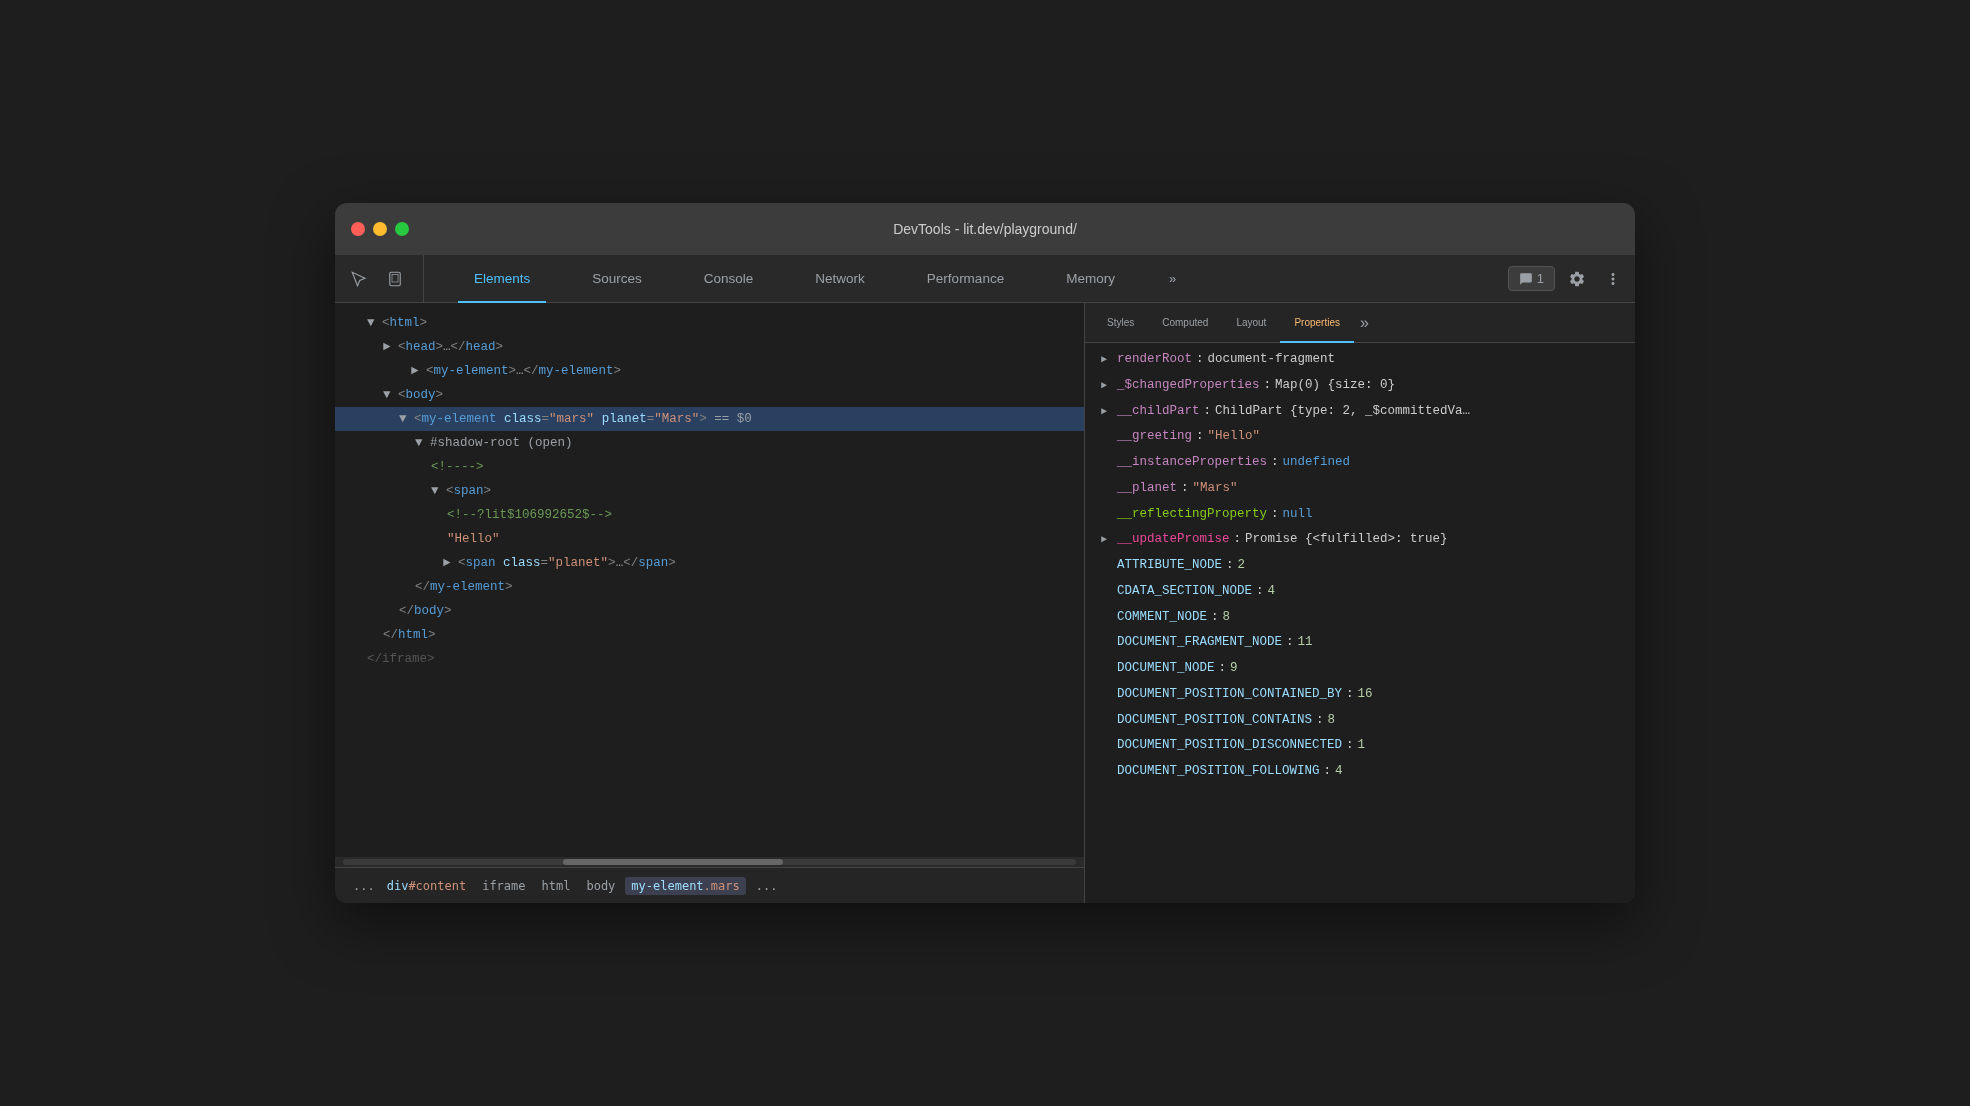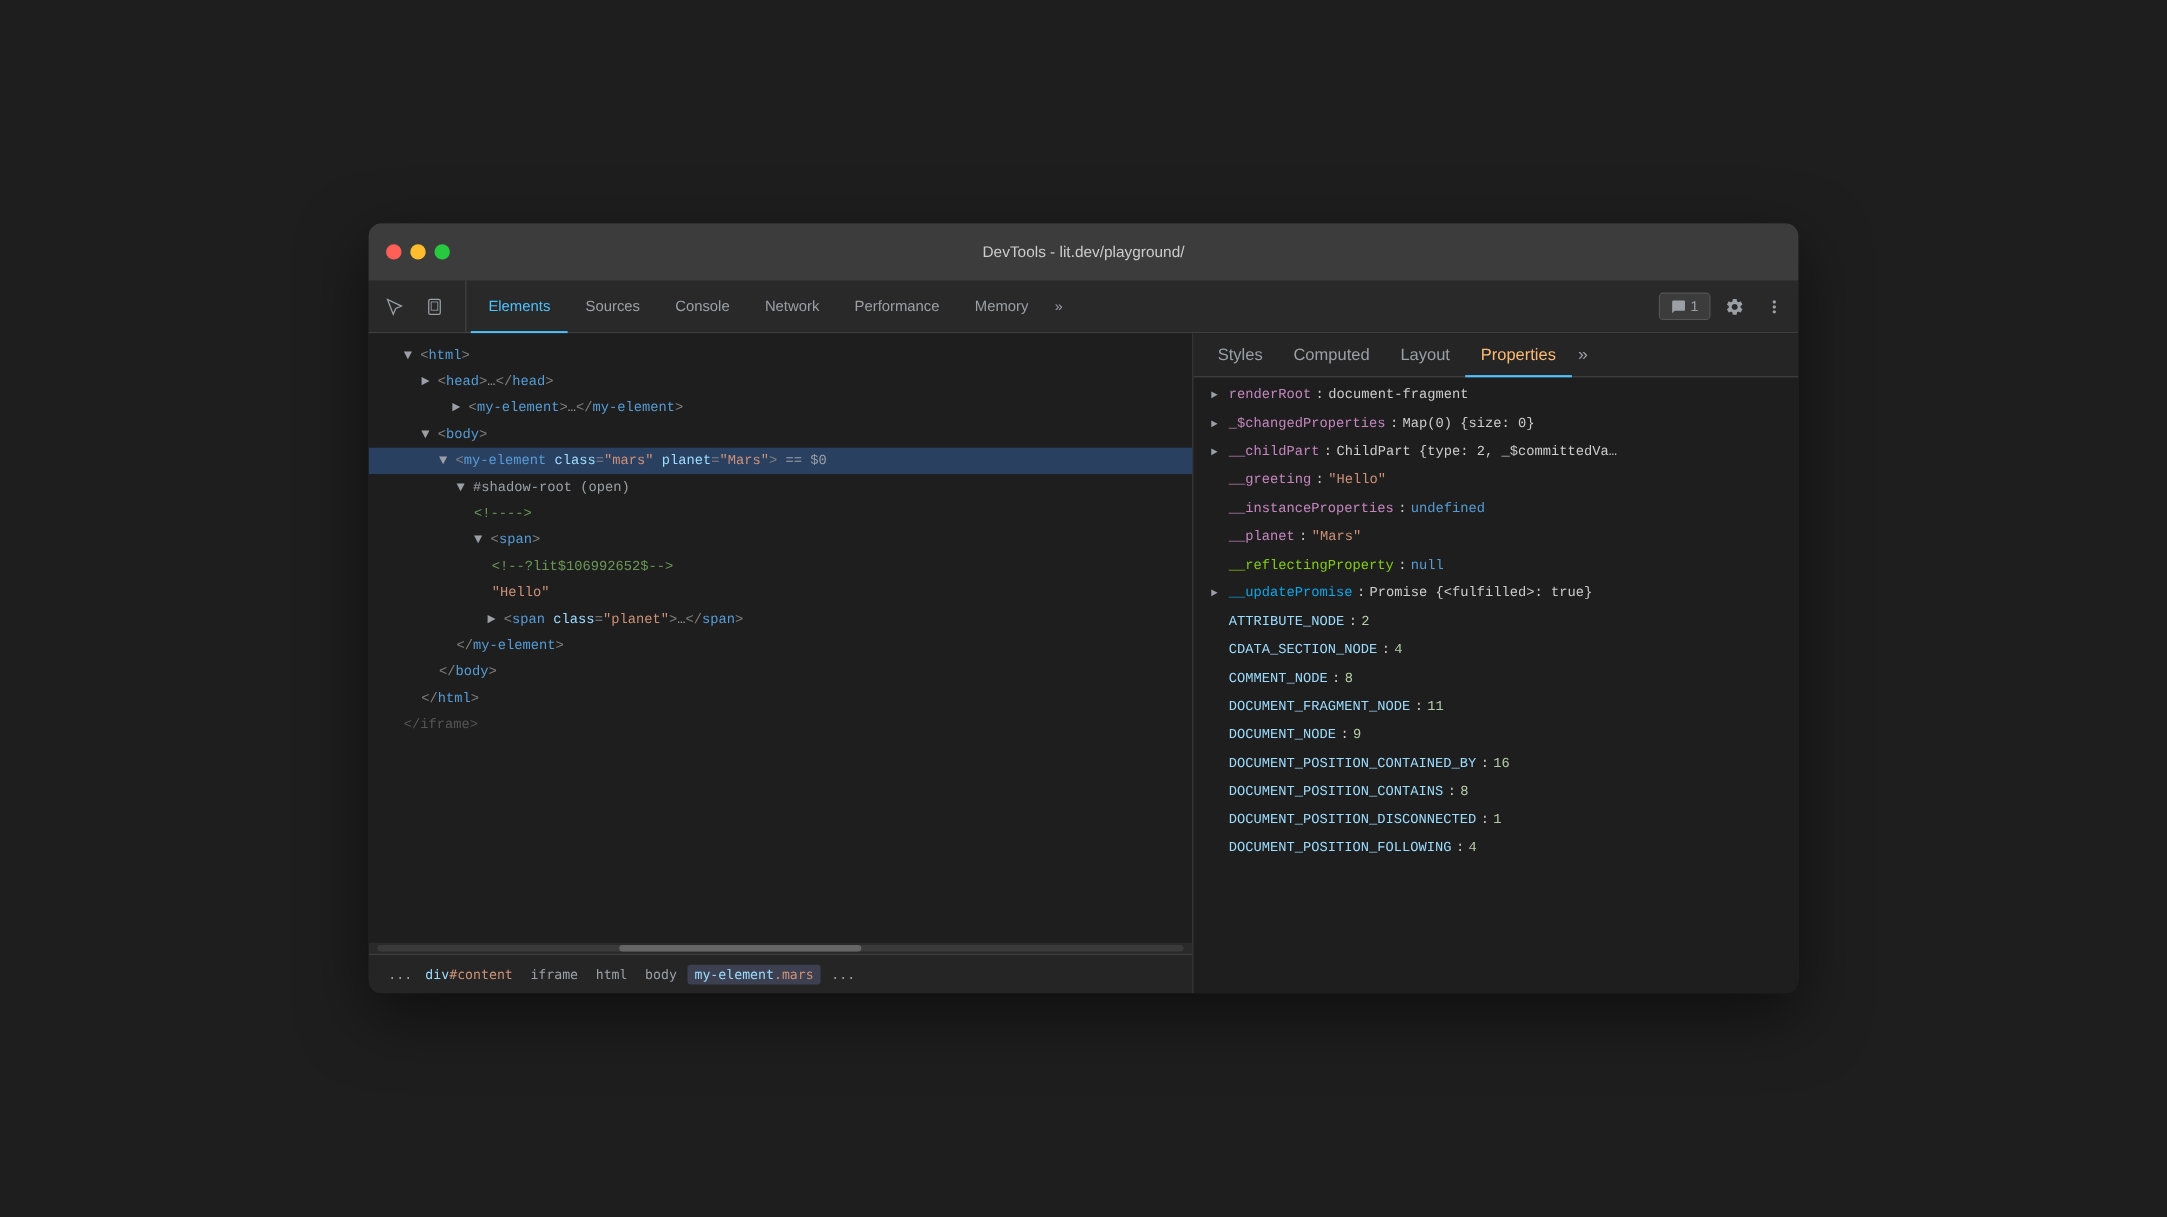--- a/index.html
+++ b/index.html
@@ -48,20 +48,21 @@
       font-weight: 500;
     }
     
     .tabbar {
       background: #292929;
       border-bottom: 1px solid #444;
       display: flex;
       align-items: stretch;
       height: 48px;
       padding: 0 8px;
+      gap: 30px;
     }
     .tab-icons {
       display: flex;
       align-items: center;
       gap: 4px;
       padding-right: 12px;
       border-right: 1px solid #444;
       margin-right: 4px;
     }
     .tab-icon-btn {
@@ -231,21 +232,21 @@
       align-items: stretch;
       border-bottom: 1px solid #444;
       height: 40px;
       padding: 0 8px;
       background: #252525;
     }
     .props-tab {
       padding: 0 14px;
       display: flex;
       align-items: center;
-      font-size: 15px;
+      font-size: 10px;
       color: #9aa0a6;
       cursor: pointer;
       border-bottom: 2px solid transparent;
       margin-bottom: -1px;
     }
     .props-tab.active {
       color: #fdba74;
       border-bottom-color: #4fc1ff;
     }
     .props-tab-overflow {
@@ -527,21 +528,21 @@
 
         <div class="prop-row">
           <span class="prop-arrow" style="visibility:hidden">►</span>
           <span class="prop-key" style="color:#84cc16">__reflectingProperty</span>
           <span class="prop-colon">:</span>
           <span class="prop-val-null">null</span>
         </div>
 
         <div class="prop-row">
           <span class="prop-arrow">►</span>
-          <span class="prop-key" style="color:#0ea5e9">__updatePromise</span>
+          <span class="prop-key" style="color:#ec4899">__updatePromise</span>
           <span class="prop-colon">:</span>
           <span class="prop-val-object">Promise {&lt;fulfilled&gt;: true}</span>
         </div>
 
         <div class="prop-row">
           <span class="prop-arrow" style="visibility:hidden">►</span>
           <span class="prop-key">ATTRIBUTE_NODE</span>
           <span class="prop-colon">:</span>
           <span class="prop-val-number">2</span>
         </div>

